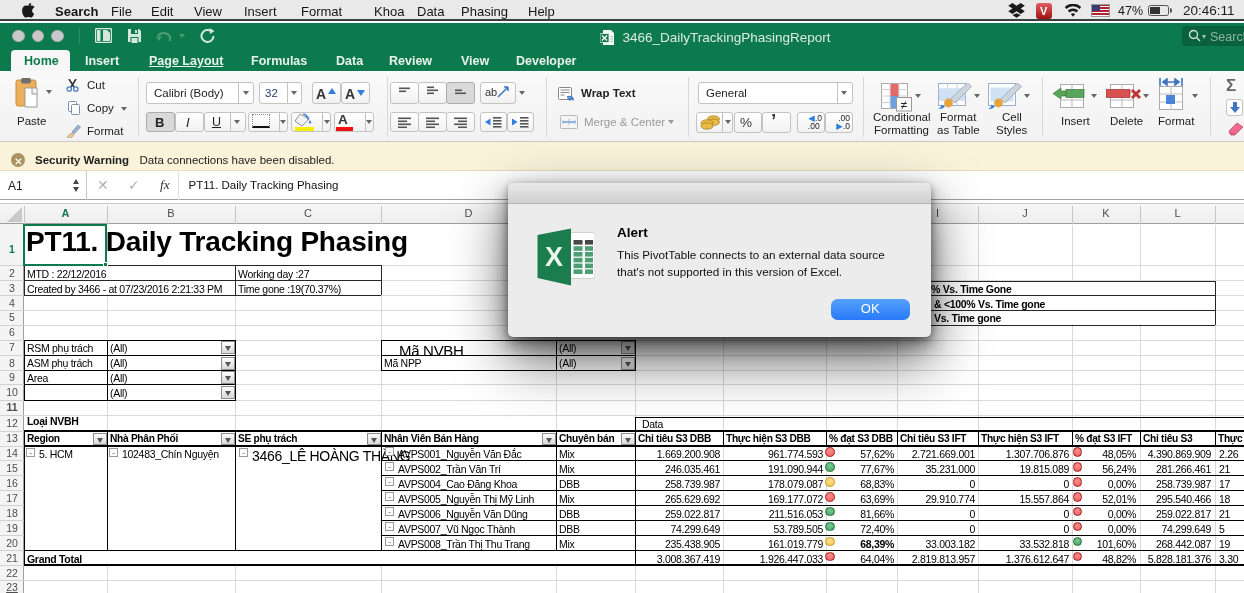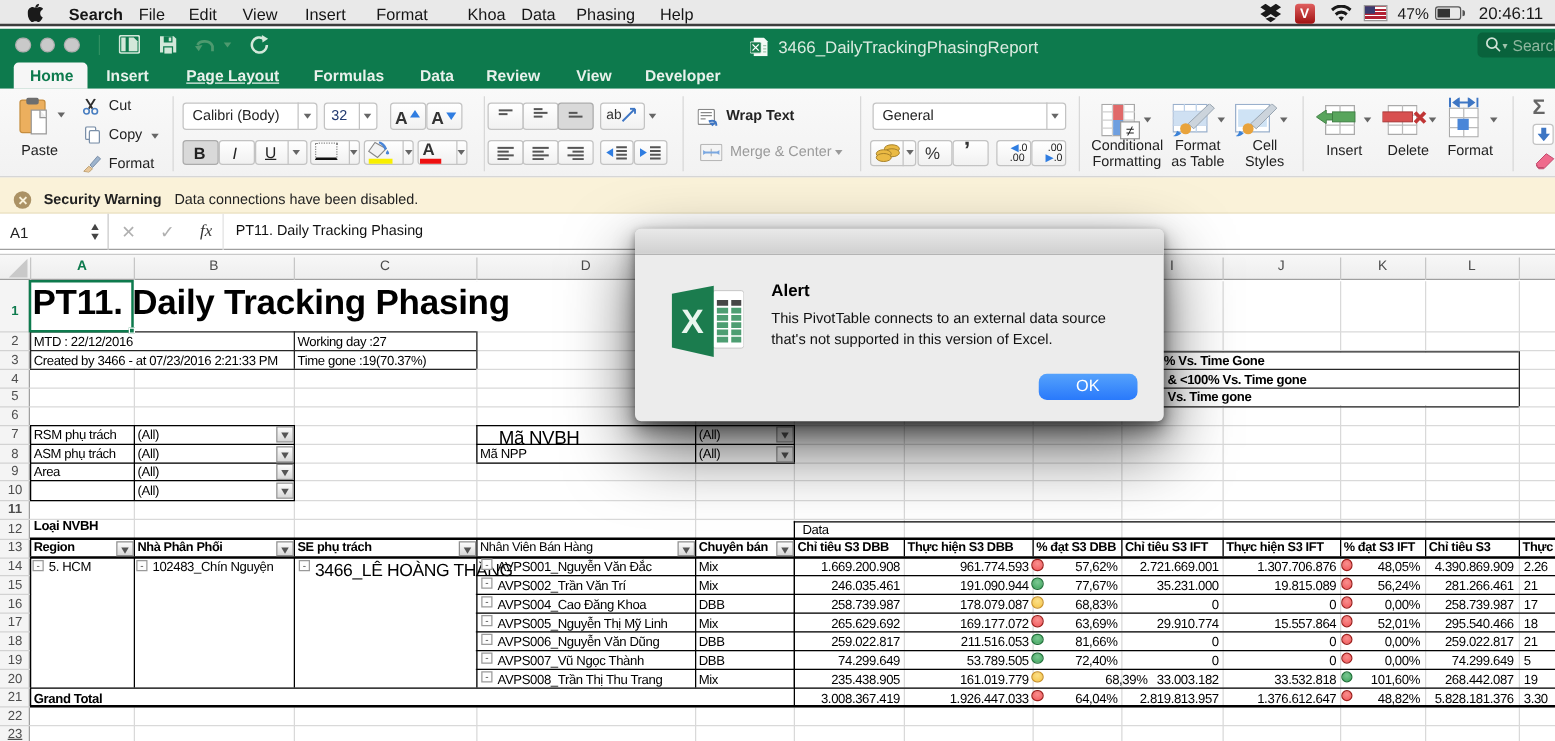--- a/index.html
+++ b/index.html
@@ -549,21 +549,21 @@
 <div class="t" style="left:399px;top:343.40999999999997px;font-size:15px;font-weight:normal;letter-spacing:-0.3px;color:#000;">Mã NVBH</div>
 <div class="t" style="left:559px;top:343.40999999999997px;font-size:10.5px;font-weight:normal;letter-spacing:-0.3px;color:#000;">(All)</div>
 <div class="ddb" style="left:620.5px;top:341px;height:13px;"></div>
 <div class="t" style="left:384px;top:358.31px;font-size:10.5px;font-weight:normal;letter-spacing:-0.3px;color:#000;">Mã NPP</div>
 <div class="t" style="left:559px;top:358.31px;font-size:10.5px;font-weight:normal;letter-spacing:-0.3px;color:#000;">(All)</div>
 <div class="ddb" style="left:620.5px;top:356.5px;height:13px;"></div>
 <div class="t" style="left:642px;top:419.01px;font-size:10.5px;font-weight:normal;letter-spacing:-0.3px;color:#000;">Data</div>
 <div class="t" style="left:27px;top:434.42400000000004px;font-size:10.2px;font-weight:bold;letter-spacing:-0.3px;color:#000;">Region</div>
 <div class="t" style="left:110px;top:434.42400000000004px;font-size:10.2px;font-weight:bold;letter-spacing:-0.3px;color:#000;">Nhà Phân Phối</div>
 <div class="t" style="left:238px;top:434.42400000000004px;font-size:10.2px;font-weight:bold;letter-spacing:-0.3px;color:#000;">SE phụ trách</div>
-<div class="t" style="left:384px;top:434.42400000000004px;font-size:10.2px;font-weight:normal;letter-spacing:-0.3px;color:#000;">Nhân Viên Bán Hàng</div>
+<div class="t" style="left:384px;top:434.42400000000004px;font-size:10.2px;font-weight:bold;letter-spacing:-0.3px;color:#000;">Nhân Viên Bán Hàng</div>
 <div class="t" style="left:559px;top:434.42400000000004px;font-size:10.2px;font-weight:bold;letter-spacing:-0.3px;color:#000;">Chuyên bán</div>
 <div class="t" style="left:638px;top:434.42400000000004px;font-size:10.2px;font-weight:bold;letter-spacing:-0.3px;color:#000;">Chỉ tiêu S3 DBB</div>
 <div class="t" style="left:726px;top:434.42400000000004px;font-size:10.2px;font-weight:bold;letter-spacing:-0.3px;color:#000;">Thực hiện S3 DBB</div>
 <div class="t" style="left:829px;top:434.42400000000004px;font-size:10.2px;font-weight:bold;letter-spacing:-0.3px;color:#000;">% đạt S3 DBB</div>
 <div class="t" style="left:900px;top:434.42400000000004px;font-size:10.2px;font-weight:bold;letter-spacing:-0.3px;color:#000;">Chỉ tiêu S3 IFT</div>
 <div class="t" style="left:981px;top:434.42400000000004px;font-size:10.2px;font-weight:bold;letter-spacing:-0.3px;color:#000;">Thực hiện S3 IFT</div>
 <div class="t" style="left:1075px;top:434.42400000000004px;font-size:10.2px;font-weight:bold;letter-spacing:-0.3px;color:#000;">% đạt S3 IFT</div>
 <div class="t" style="left:1143px;top:434.42400000000004px;font-size:10.2px;font-weight:bold;letter-spacing:-0.3px;color:#000;">Chỉ tiêu S3</div>
 <div class="t" style="left:1218px;top:434.42400000000004px;font-size:10.2px;font-weight:bold;letter-spacing:-0.3px;color:#000;">Thực</div>
 <div class="ddb" style="left:92.5px;top:432.5px;height:12px;"></div>
@@ -655,21 +655,21 @@
 <div class="num" style="left:764px;top:523.6px;width:130px;font-weight:normal;">72,40%</div>
 <div class="num" style="left:845px;top:523.6px;width:130px;font-weight:normal;">0</div>
 <div class="num" style="left:939px;top:523.6px;width:130px;font-weight:normal;">0</div>
 <div class="dot" style="left:1072.9px;top:521.9px;background:radial-gradient(circle at 50% 35%,#f9908e,#f2565a);border:1px solid #9c1f1c;"></div>
 <div class="num" style="left:1006px;top:523.6px;width:130px;font-weight:normal;">0,00%</div>
 <div class="num" style="left:1081px;top:523.6px;width:130px;font-weight:normal;">74.299.649</div>
 <div class="t" style="left:1219px;top:523.61px;font-size:10.5px;font-weight:normal;letter-spacing:-0.3px;color:#000;">5</div>
 <div class="num" style="left:590px;top:538.55px;width:130px;font-weight:normal;">235.438.905</div>
 <div class="num" style="left:693px;top:538.55px;width:130px;font-weight:normal;">161.019.779</div>
 <div class="dot" style="left:825.2px;top:536.8499999999999px;background:radial-gradient(circle at 50% 35%,#fbe08a,#f6c445);border:1px solid #c8922a;"></div>
-<div class="num" style="left:788px;top:538.55px;width:130px;font-weight:normal;">68,39%</div>
+<div class="num" style="left:764px;top:538.55px;width:130px;font-weight:bold;">68,39%</div>
 <div class="num" style="left:845px;top:538.55px;width:130px;font-weight:normal;">33.003.182</div>
 <div class="num" style="left:939px;top:538.55px;width:130px;font-weight:normal;">33.532.818</div>
 <div class="dot" style="left:1072.9px;top:536.8499999999999px;background:radial-gradient(circle at 50% 35%,#7cc893,#3da45c);border:1px solid #1f6f38;"></div>
 <div class="num" style="left:1006px;top:538.55px;width:130px;font-weight:normal;">101,60%</div>
 <div class="num" style="left:1081px;top:538.55px;width:130px;font-weight:normal;">268.442.087</div>
 <div class="t" style="left:1219px;top:538.56px;font-size:10.5px;font-weight:normal;letter-spacing:-0.3px;color:#000;">19</div>
 <div class="num" style="left:590px;top:553.5px;width:130px;font-weight:normal;">3.008.367.419</div>
 <div class="num" style="left:693px;top:553.5px;width:130px;font-weight:normal;">1.926.447.033</div>
 <div class="dot" style="left:825.2px;top:551.8px;background:radial-gradient(circle at 50% 35%,#f9908e,#f2565a);border:1px solid #9c1f1c;"></div>
 <div class="num" style="left:764px;top:553.5px;width:130px;font-weight:normal;">64,04%</div>

